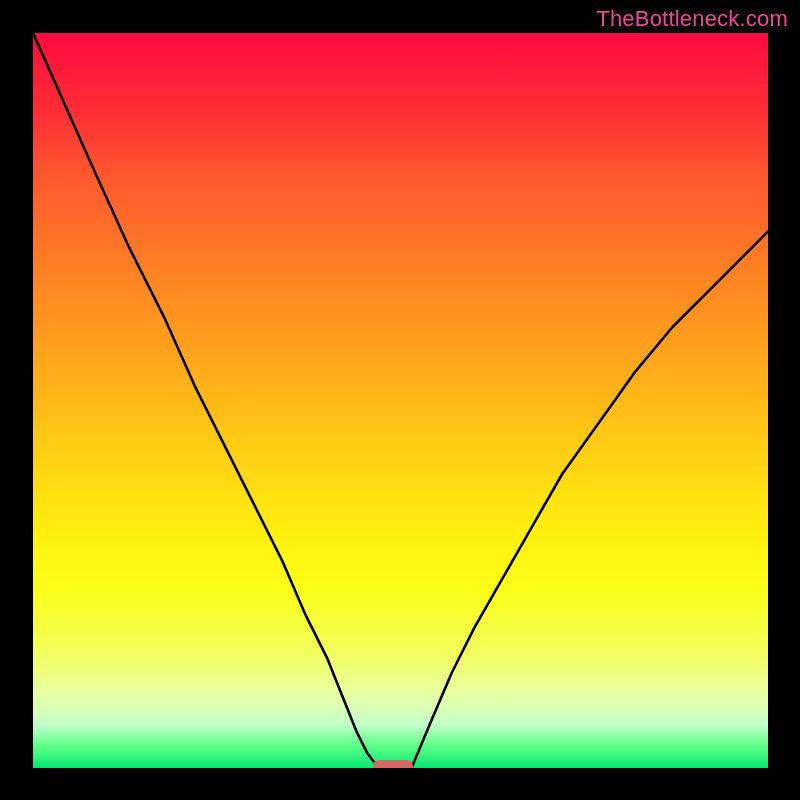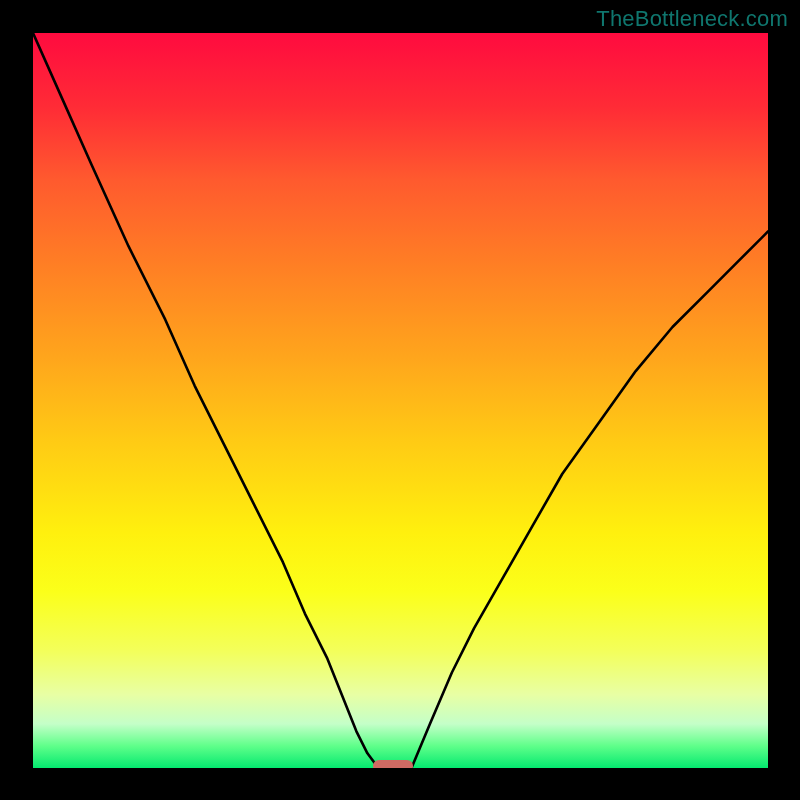--- a/index.html
+++ b/index.html
@@ -59,21 +59,21 @@
   }
   .marker {
     position: absolute;
     background: #cf6a63;
     border-radius: 6px;
   }
   .watermark {
     position: absolute;
     top: 6px;
     right: 12px;
-    color: #0f766e;
+    color: #ec4899;
     font-size: 22px;
     letter-spacing: 0.2px;
     font-weight: 400;
     text-align: center;
   }
 </style>
 </head>
 <body>
 
 <div class="frame">

